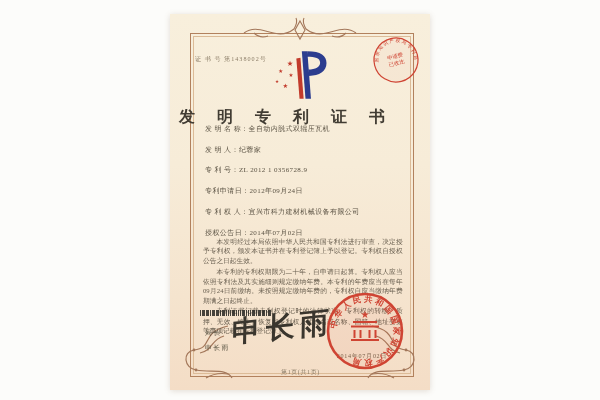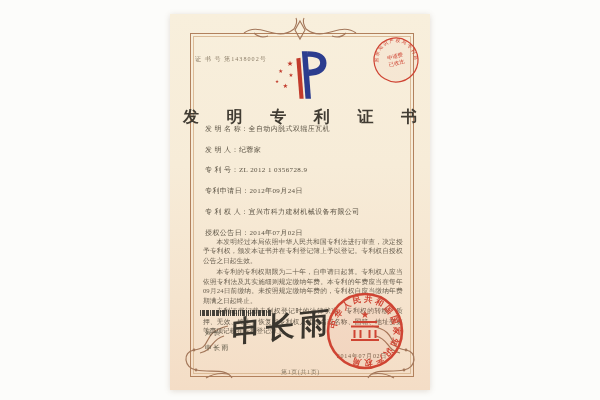--- a/index.html
+++ b/index.html
@@ -22,22 +22,22 @@
   .cert-no{
     position:absolute;left:25px;top:36px;white-space:nowrap;
   }
   .cert-no span{
     display:inline-block;font-size:9px;letter-spacing:1.5px;color:#8a7c66;
     transform:scale(.68);transform-origin:0 0;
   }
   .logo{position:absolute;left:98px;top:32px;width:64px;height:58px;}
   .fee-stamp{position:absolute;left:199px;top:19px;width:54px;height:54px;transform:rotate(-14deg);}
   .title{
-    position:absolute;left:0;right:0;top:93px;text-align:center;
-    font-size:16px;font-weight:bold;letter-spacing:9px;text-indent:9px;color:#413c33;font-family:Liberation Mono, monospace;
+    position:absolute;left:0;right:0;top:93px;text-align:left;
+    font-size:16px;font-weight:bold;letter-spacing:9px;text-indent:9px;color:#413c33;
   }
   .fields{
     position:absolute;left:35px;top:110px;width:270px;
     transform:scale(.78);transform-origin:0 0;
     font-size:9px;color:#5b5344;
   }
   .field-row{height:26.5px;white-space:nowrap;}
   .field-label{letter-spacing:.5px;}
   .field-value{letter-spacing:.5px;}
   .body-text{

